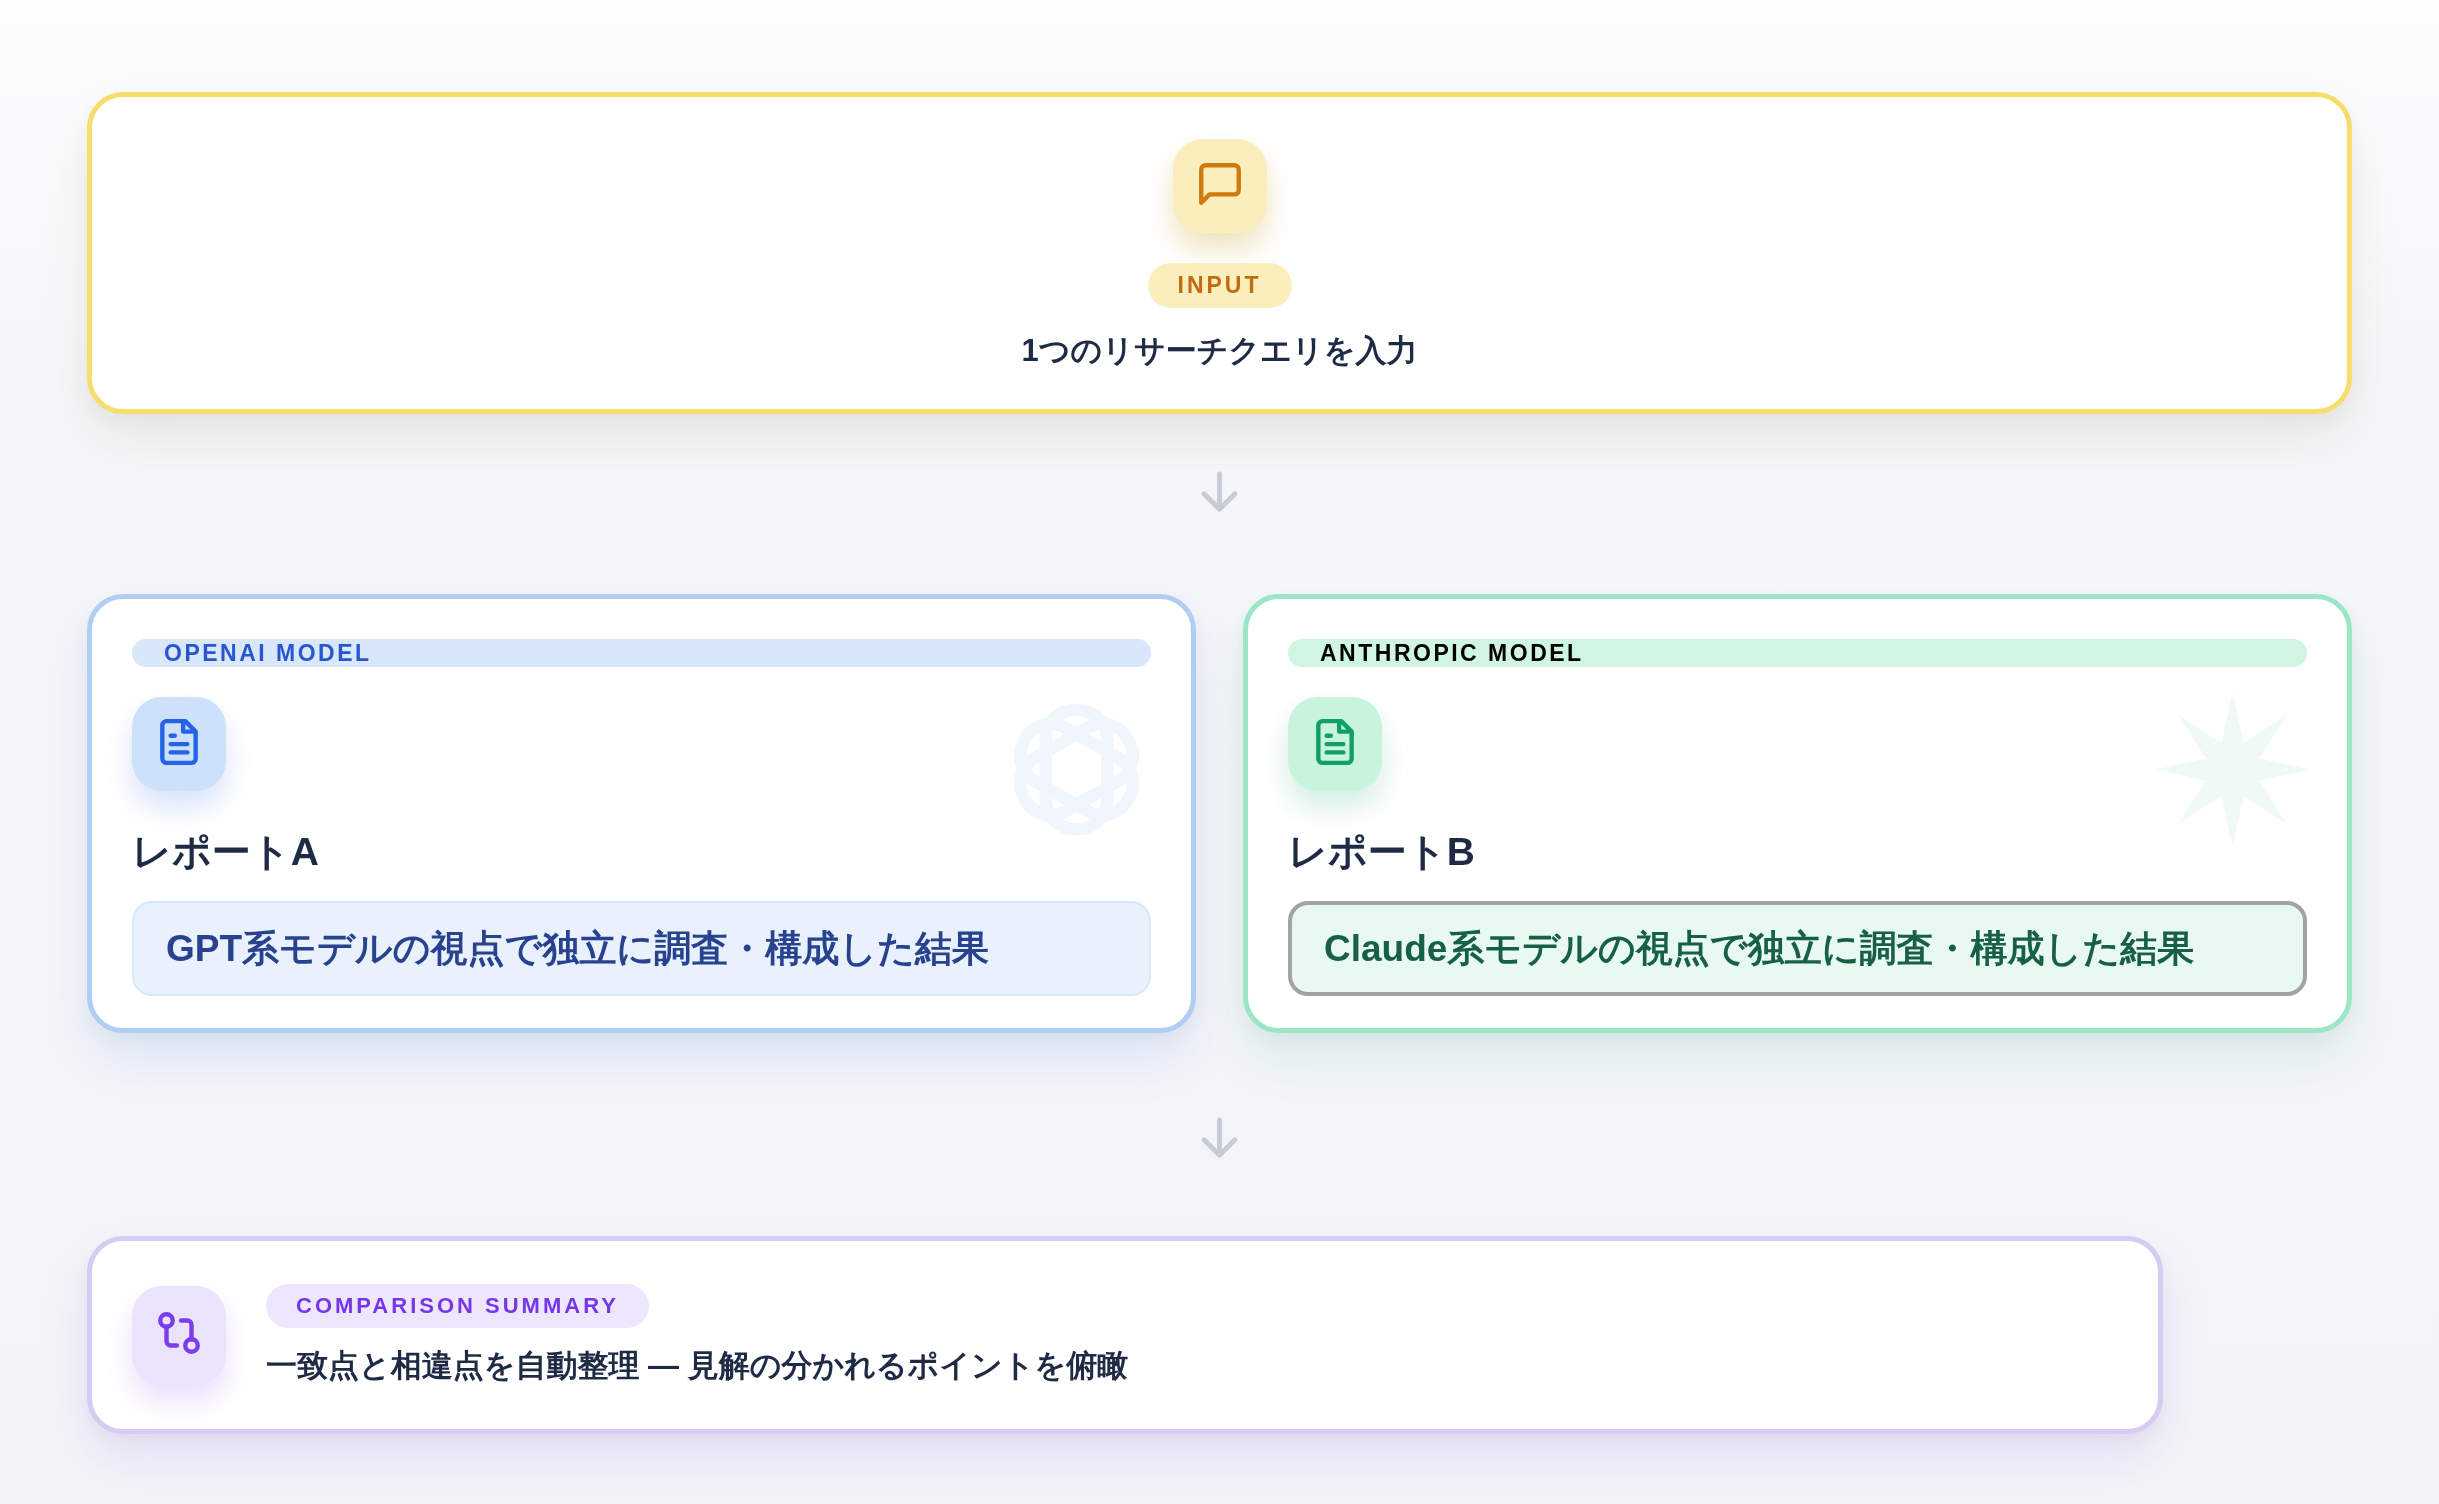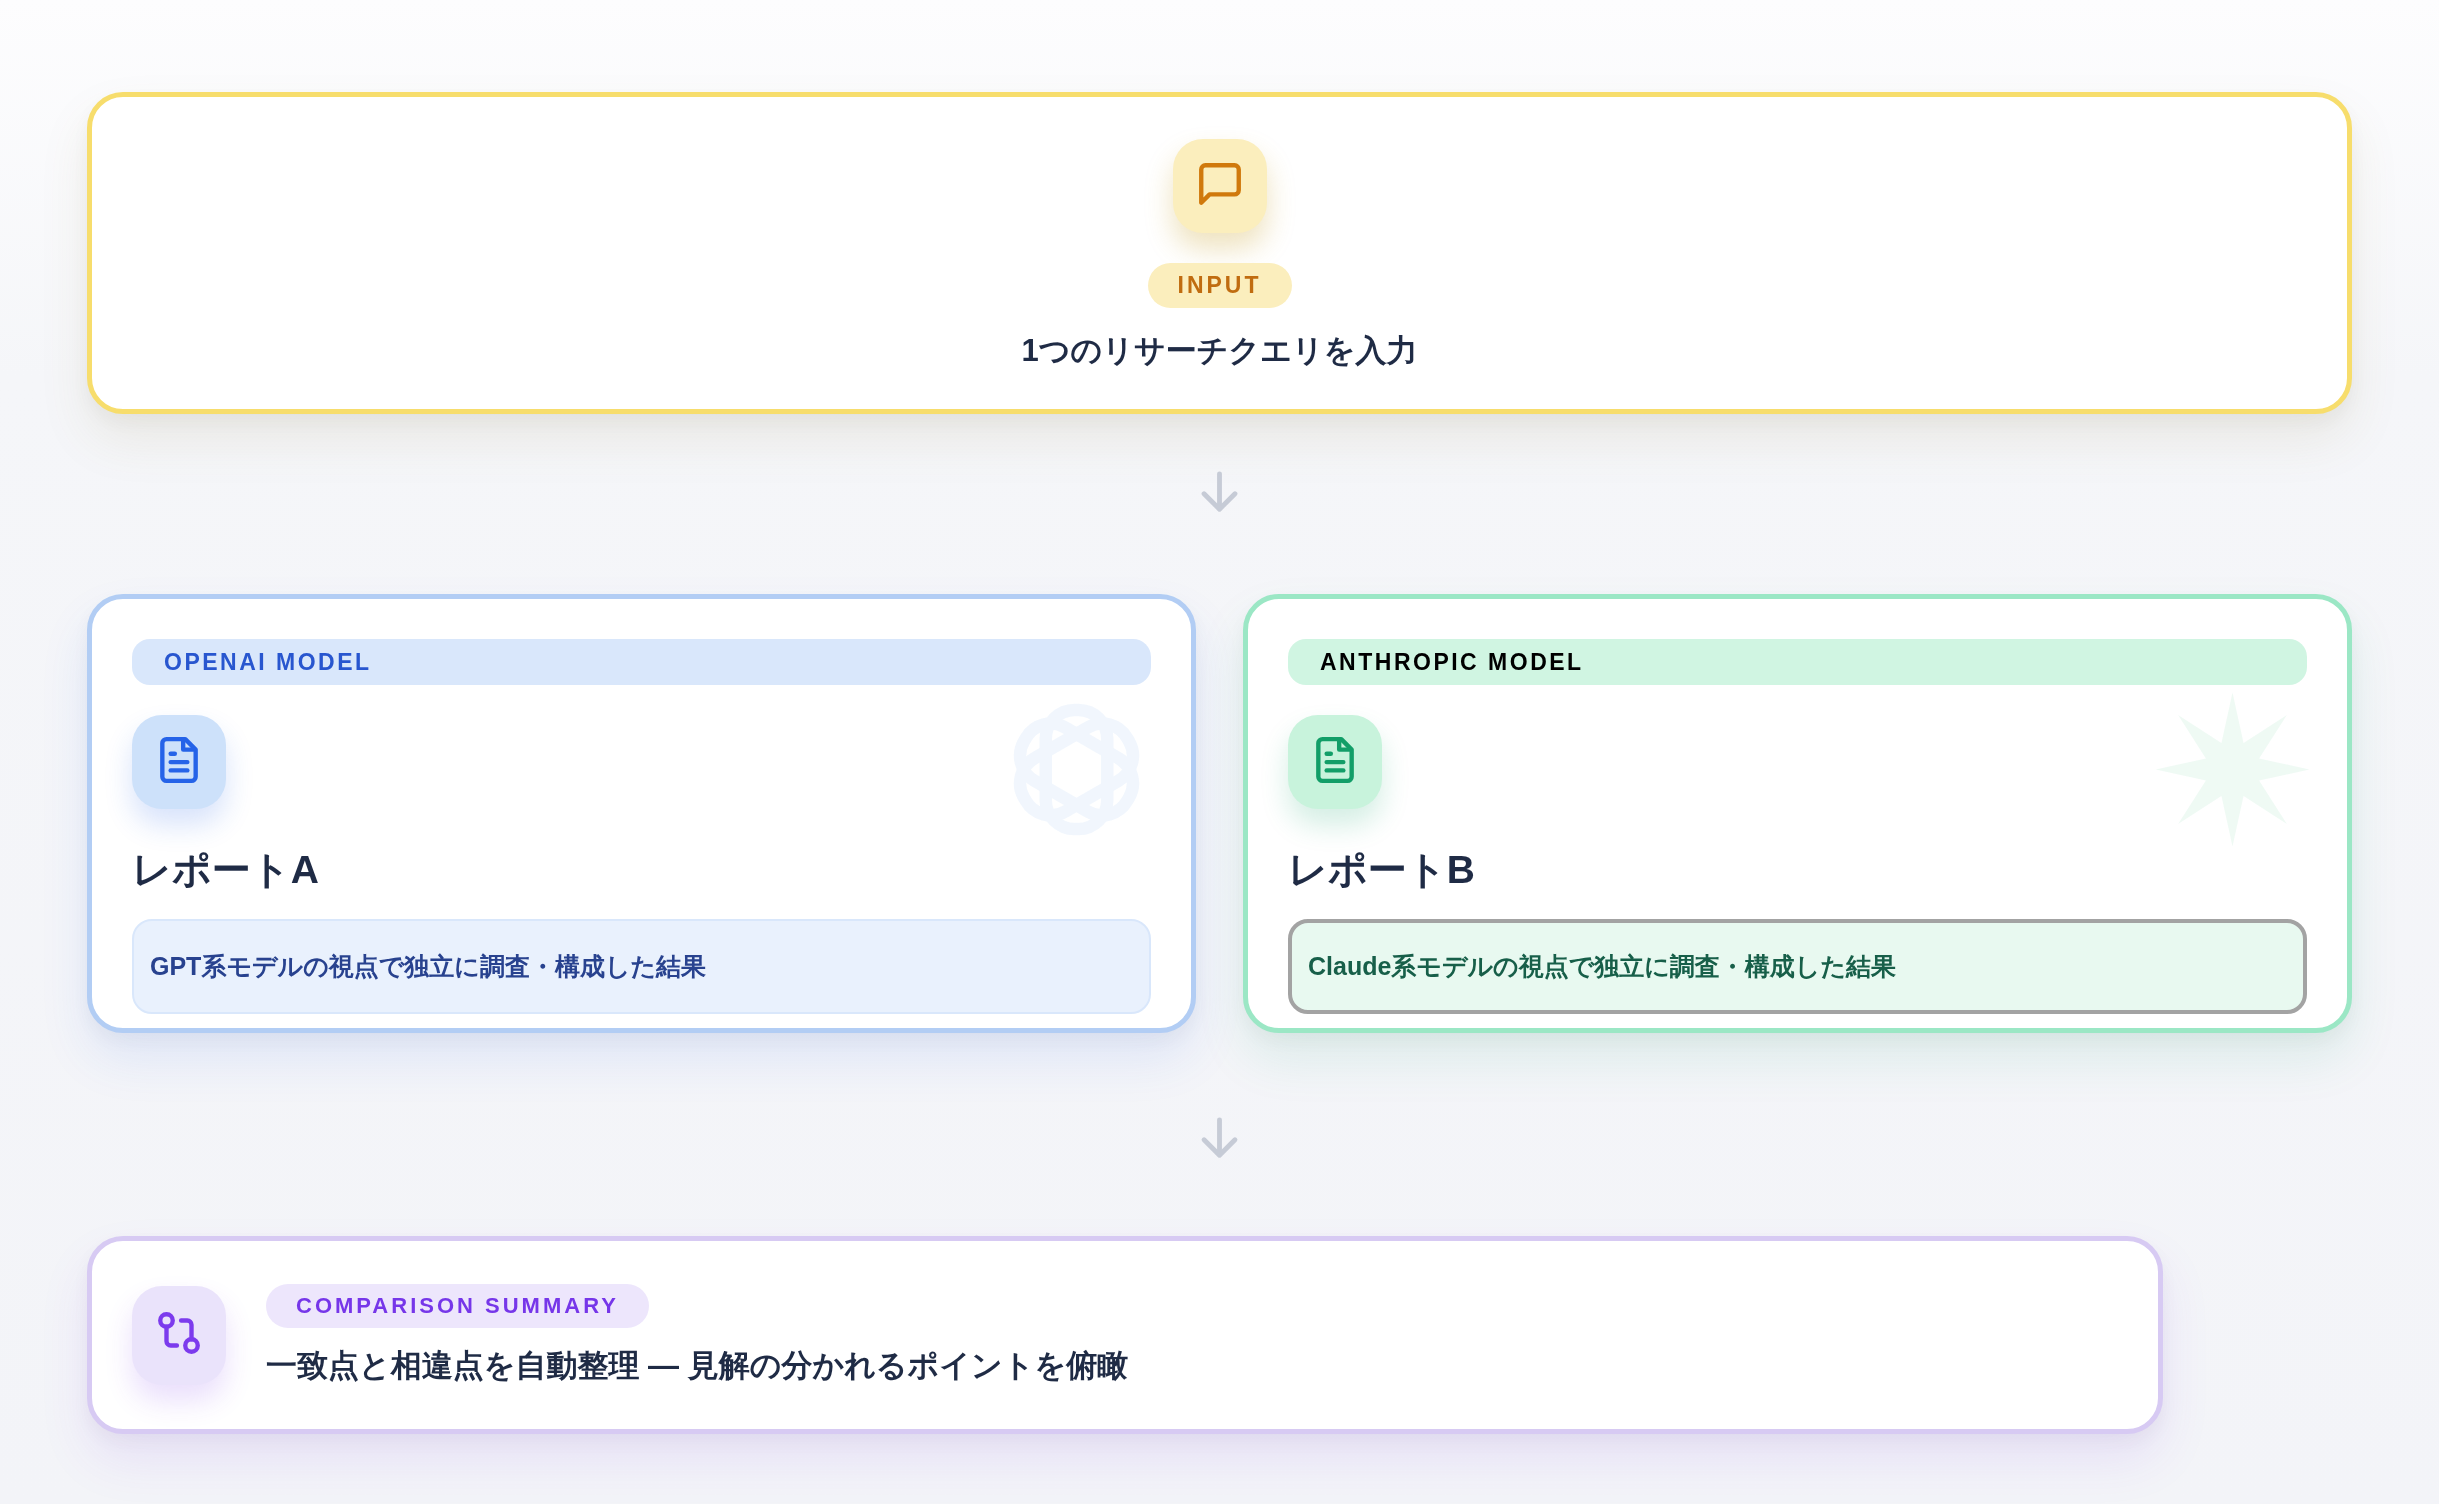--- a/index.html
+++ b/index.html
@@ -38,34 +38,34 @@
   
   .model-card{
     top:594px; width:1109px; height:439px; padding:40px;
     border-radius:36px; background:#fff;
   }
   .report-a{ left:87px; border:5px solid #b2cdf4;
     box-shadow:0 26px 50px rgba(37,99,232,.10), 0 8px 18px rgba(0,0,0,.04); }
   .report-b{ left:1243px; border:5px solid #9be7c5;
     box-shadow:0 26px 50px rgba(18,158,104,.10), 0 8px 18px rgba(0,0,0,.04); }
   .model-header{
-    position:relative; z-index:2; height:46px; border-radius:18px;
+    position:relative; z-index:2; height:28px; border-radius:18px;
     display:flex; align-items:center; padding:8px 32px;
     font-size:23px; font-weight:bold; letter-spacing:2.5px;
   }
   .report-a .model-header{ background:#d9e7fb; color:#2856cf; }
   .report-b .model-header{ background:#d0f5e2; color:#000000; }
   .model-card .icon-tile{ margin-top:30px; }
   .report-a .icon-tile{ background:#cde1fa; box-shadow:0 16px 28px rgba(37,99,232,.18); color:#2563e8; }
   .report-b .icon-tile{ background:#c8f3dc; box-shadow:0 16px 28px rgba(18,158,104,.18); color:#129e68; }
   .model-title{ margin-top:34px; font-size:39px; font-weight:bold; color:#1f2b45; }
   .model-desc{
     margin-top:22px; height:95px; border-radius:20px;
-    display:flex; align-items:center; padding:0 16px;
-    font-size:25px; font-weight:bold;
+    display:flex; align-items:center; padding:0 32px;
+    font-size:37px; font-weight:bold;
   }
   .report-a .model-desc{ background:#e9f1fd; border:2px solid #d9e7fb; color:#28428f; }
   .report-b .model-desc{ background:#e8f9f0; border:4px solid #a3a3a3; color:#175f49; }
   .watermark{ position:absolute; top:84px; right:28px; width:173px; height:173px; z-index:1; }
 
   
   .summary-card{
     left:87px; top:1236px; width:2076px; height:198px;
     border:5px solid #d7caf3;
     box-shadow:0 26px 50px rgba(124,59,237,.10), 0 8px 18px rgba(0,0,0,.04);

